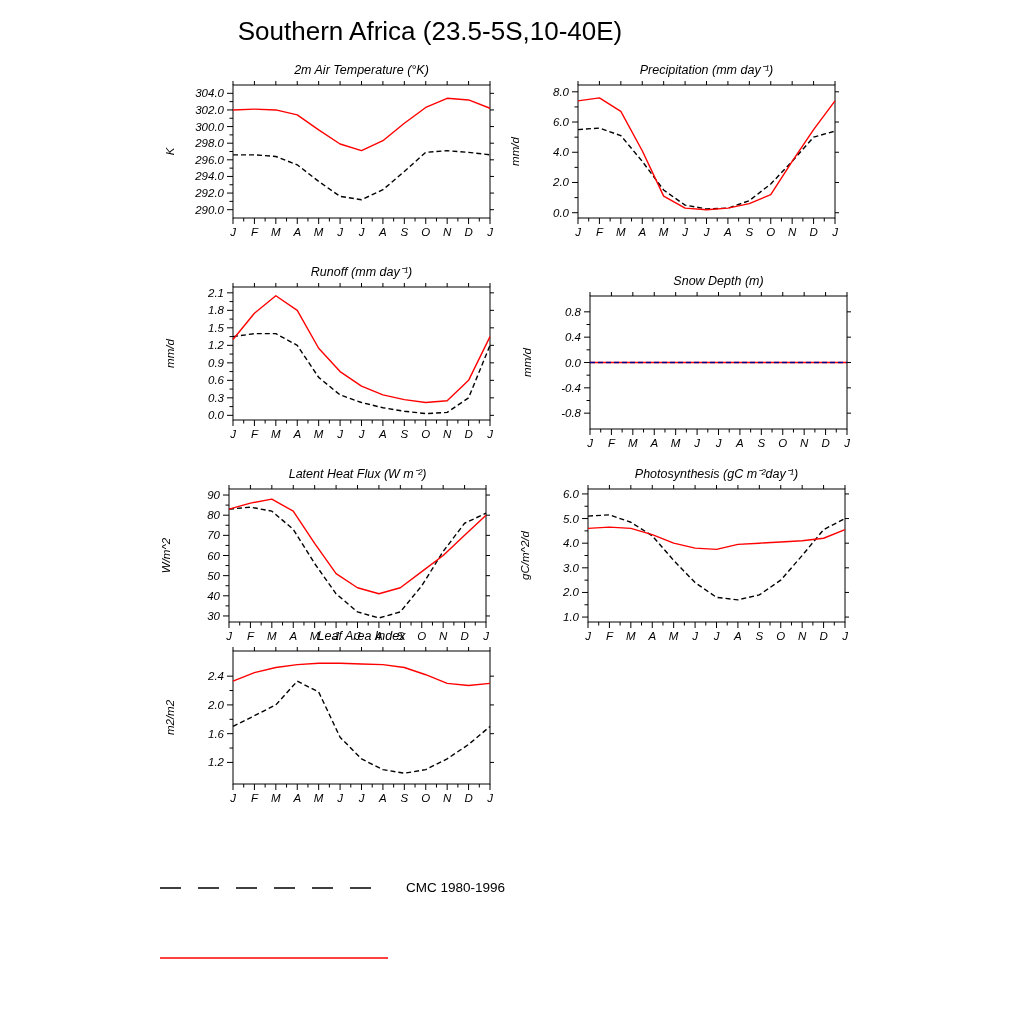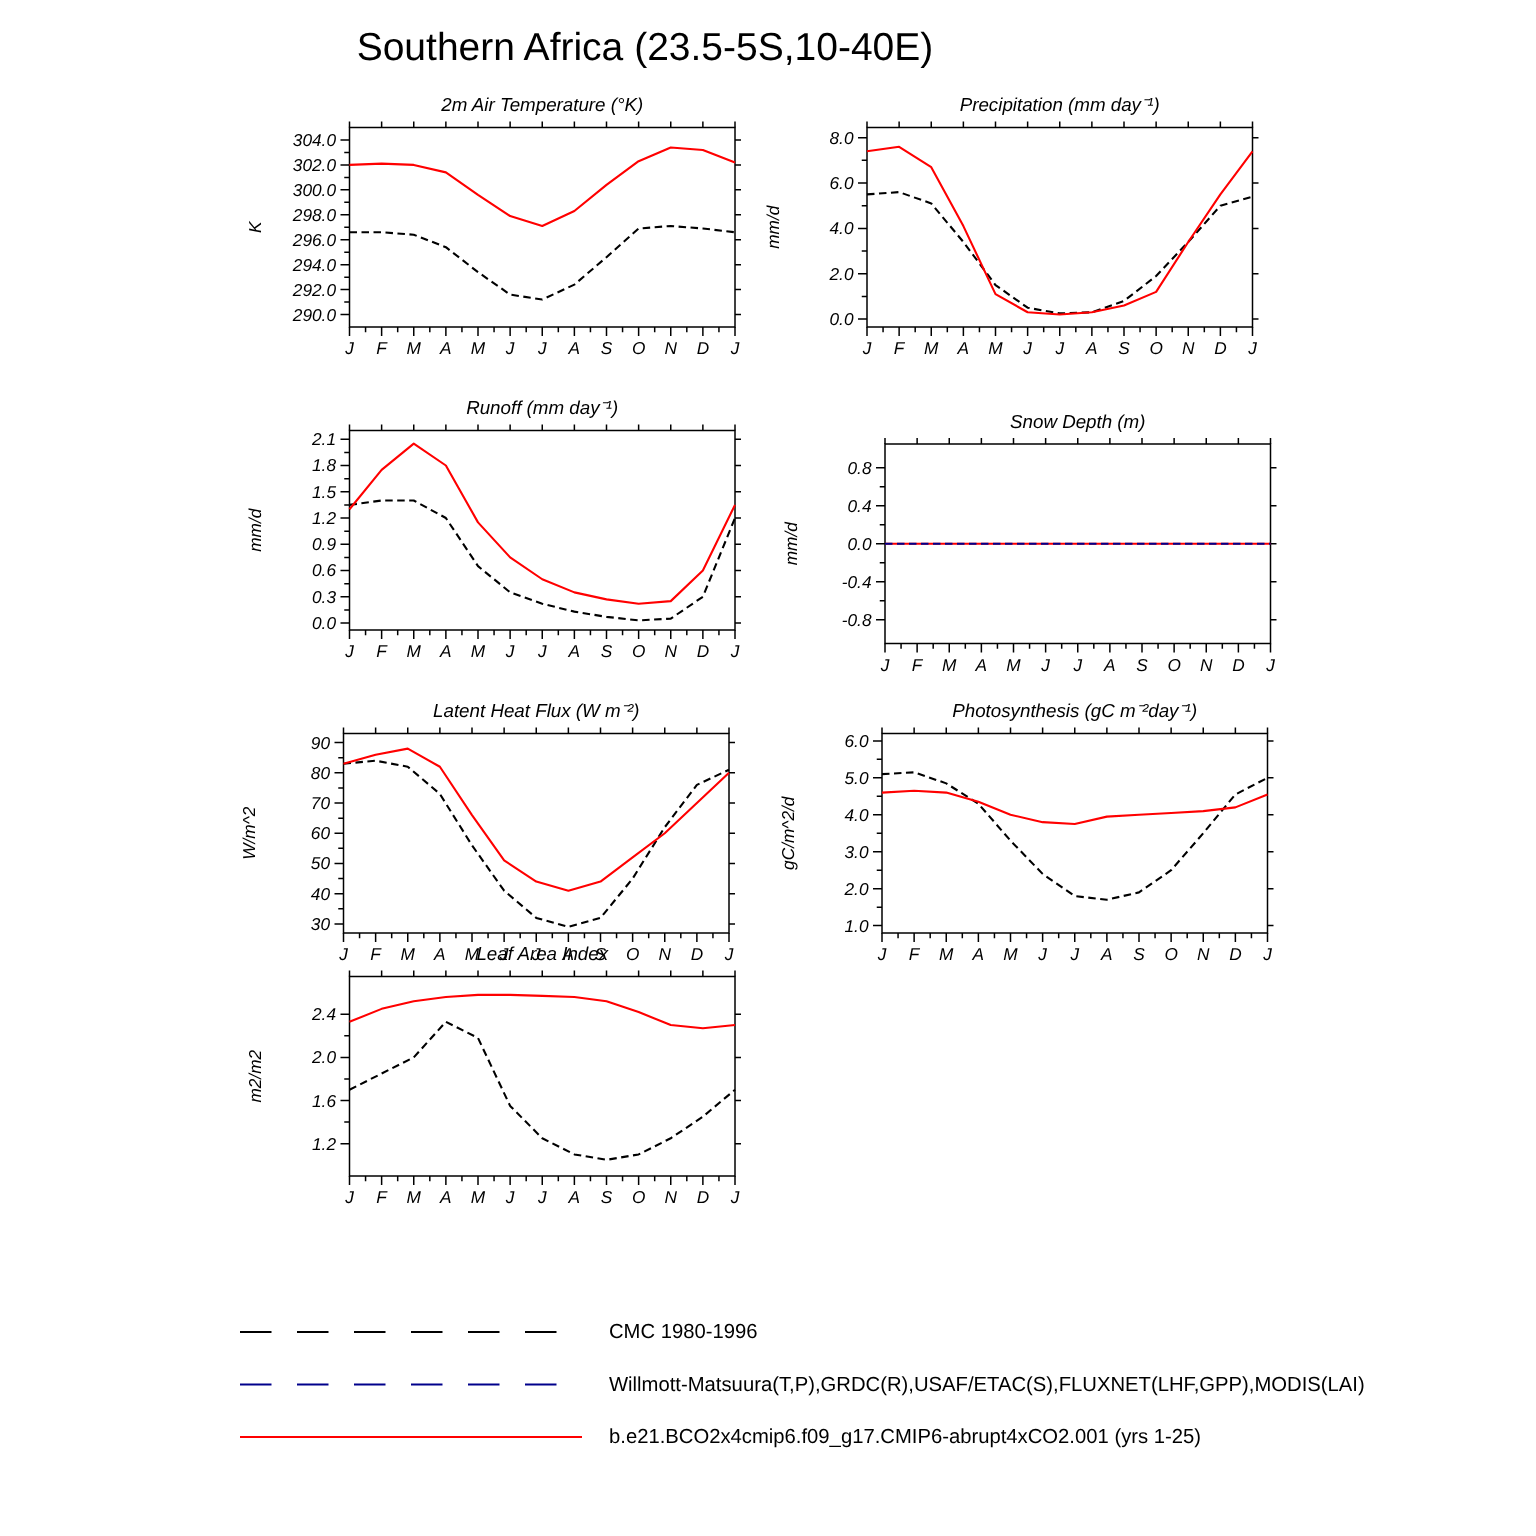--- a/index.html
+++ b/index.html
@@ -591,27 +591,20 @@
         <polyline points="73,61.19459459459458 94.41666666666667,52.56756756756755 115.83333333333334,47.535135135135135 137.25,44.659459459459455 158.66666666666669,43.22162162162161 180.08333333333331,43.22162162162161 201.5,43.94054054054055 222.91666666666666,44.659459459459455 244.33333333333334,47.535135135135135 265.75,54.72432432432433 287.16666666666663,63.351351351351354 308.58333333333337,65.5081081081081 330,63.351351351351354" fill="none" stroke="#ff0000" stroke-width="1.4" stroke-linejoin="round"></polyline>
       </svg></div>
 
   <div class="legend-row" style="top:880px">
     <svg width="232" height="16">
       <line x1="2" y1="8" x2="230" y2="8" stroke-width="1.3" stroke="#000000" stroke-dasharray="21,17"></line>
     </svg>
     <span class="legend-label">CMC 1980-1996</span>
   </div>
 
-  <div class="legend-row" style="top:915px">
-    <svg width="232" height="16">
-      <line x1="2" y1="8" x2="230" y2="8" stroke-width="1.3" stroke="#00008b" stroke-dasharray="21,17"></line>
-    </svg>
-    <span class="legend-label">Willmott-Matsuura(T,P),GRDC(R),USAF/ETAC(S),FLUXNET(LHF,GPP),MODIS(LAI)</span>
-  </div>
 
   <div class="legend-row" style="top:950px">
     <svg width="232" height="16">
       <line x1="2" y1="8" x2="230" y2="8" stroke-width="1.3" stroke="#ff0000"></line>
     </svg>
-    <span class="legend-label">b.e21.BCO2x4cmip6.f09_g17.CMIP6-abrupt4xCO2.001 (yrs 1-25)</span>
   </div>
 
 </div>
 
 </body></html>

